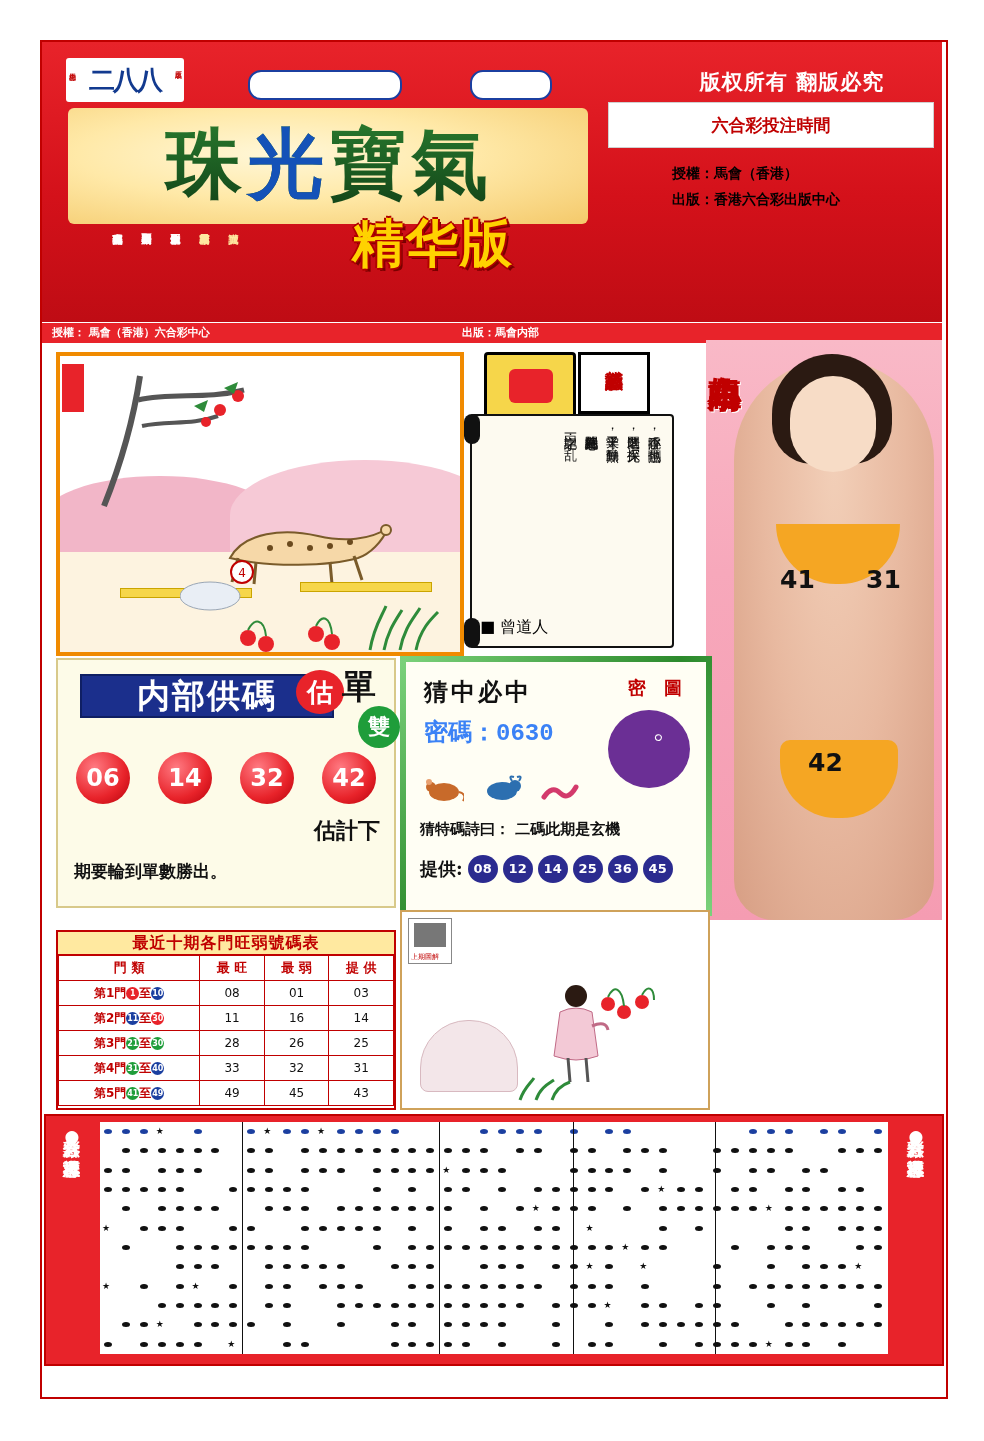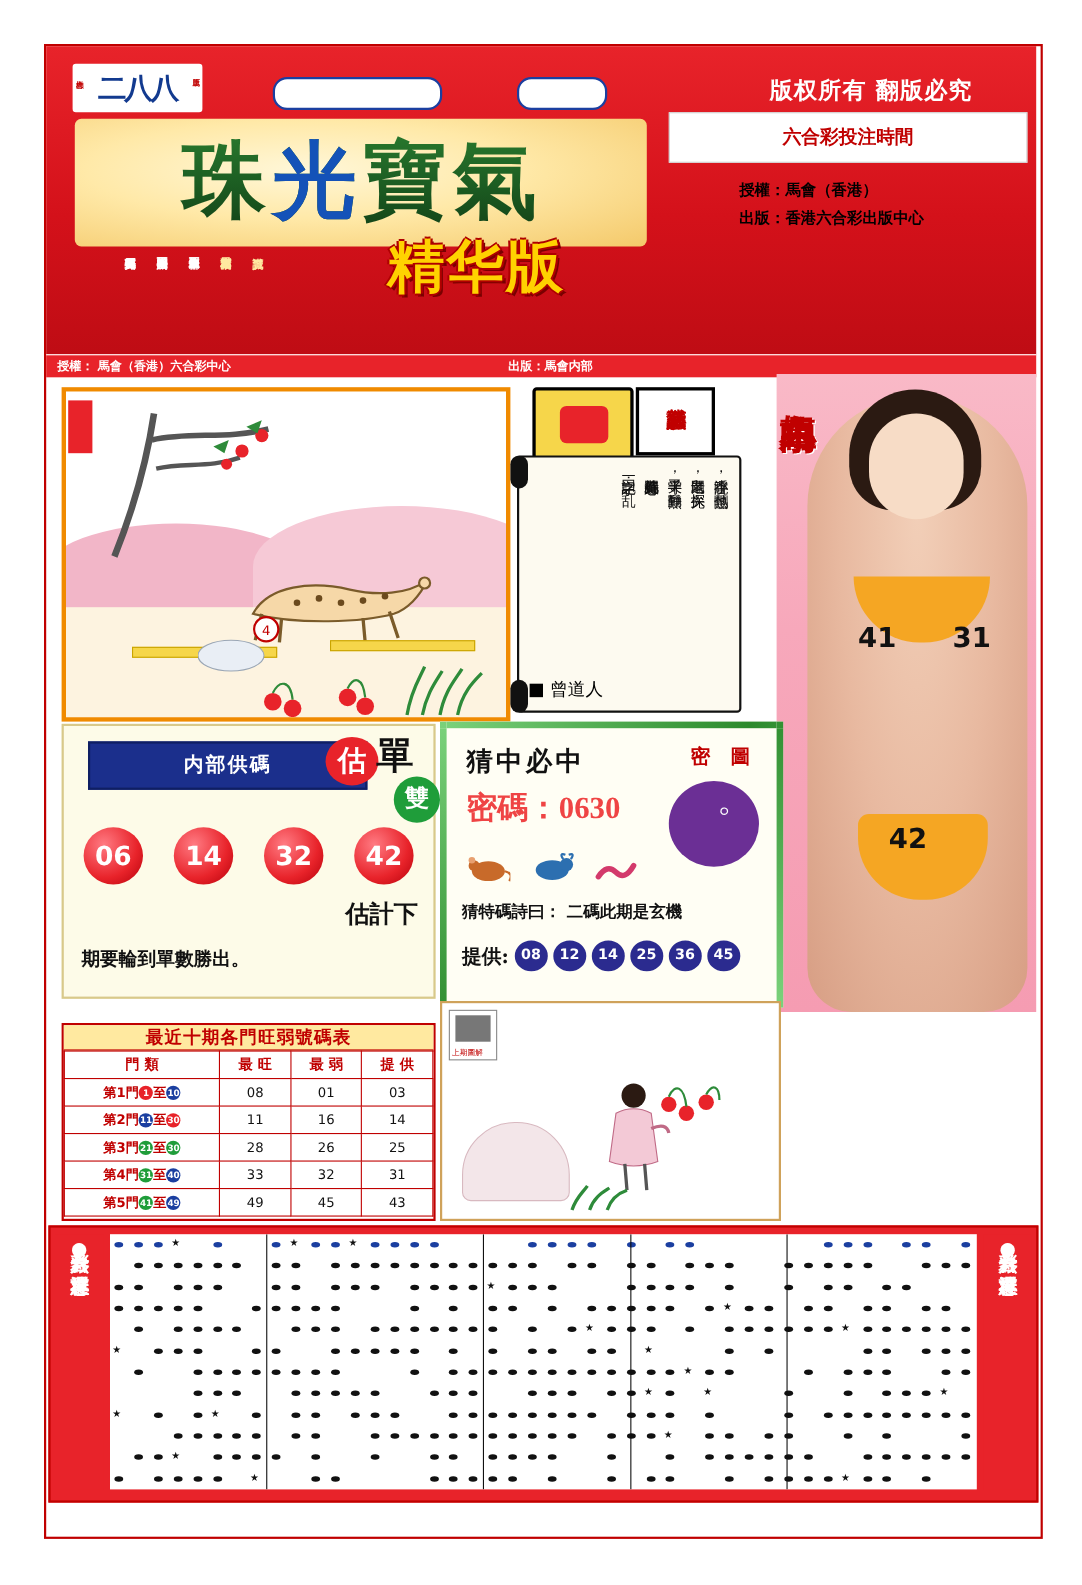--- a/index.html
+++ b/index.html
@@ -209,21 +209,21 @@
   
   .inner-box{
     position:absolute;left:56px;top:658px;width:336px;height:246px;
     background:#fdfbe8;border:2px solid #d8c98a;
   }
   .inner-head{
     position:absolute;left:22px;top:14px;width:250px;height:40px;
     background:#1b2f8c;border:2px solid #0f1f63;
   }
   .inner-head span{
-    display:block;text-align:center;line-height:40px;font-size:18px;font-weight:bold;color:#fff;letter-spacing:2px;
+    display:block;text-align:center;line-height:40px;font-size:33px;font-weight:bold;color:#fff;letter-spacing:2px;
   }
   .gu{
     position:absolute;left:238px;top:10px;width:48px;height:44px;border-radius:50%;
     background:#e8232a;color:#fff;font-size:26px;font-weight:bold;text-align:center;line-height:44px;
   }
   .dan{
     position:absolute;left:284px;top:4px;font-size:34px;font-weight:bold;color:#111;
     font-family:"DejaVu Serif","Liberation Serif",serif;
   }
   .shuang{
@@ -254,22 +254,22 @@
     border-image:linear-gradient(135deg,#7ad17a,#2c8a2c,#7ad17a) 1;
   }
   .guess-t{
     position:absolute;left:18px;top:14px;font-size:24px;font-weight:bold;color:#111;letter-spacing:3px;
     font-family:"DejaVu Serif","Liberation Serif",serif;
   }
   .mitu{
     position:absolute;right:18px;top:14px;font-size:18px;font-weight:bold;color:#c00000;letter-spacing:6px;
   }
   .mima{
-    position:absolute;left:18px;top:54px;font-size:28px;font-weight:bold;color:#ef4444;
-    font-family:Liberation Serif, serif;
+    position:absolute;left:18px;top:54px;font-size:24px;font-weight:bold;color:#3b82f6;
+    font-family:Liberation Mono, monospace;
   }
   .purple{
     position:absolute;right:16px;top:48px;width:82px;height:78px;border-radius:50%;
     background:#6b2f95;
   }
   .purple .g{
     position:absolute;left:22px;top:18px;font-size:34px;color:#fff;font-family:"DejaVu Serif",serif;
   }
   .animals{
     position:absolute;left:18px;top:110px;width:180px;height:34px;display:flex;gap:18px;align-items:center;

